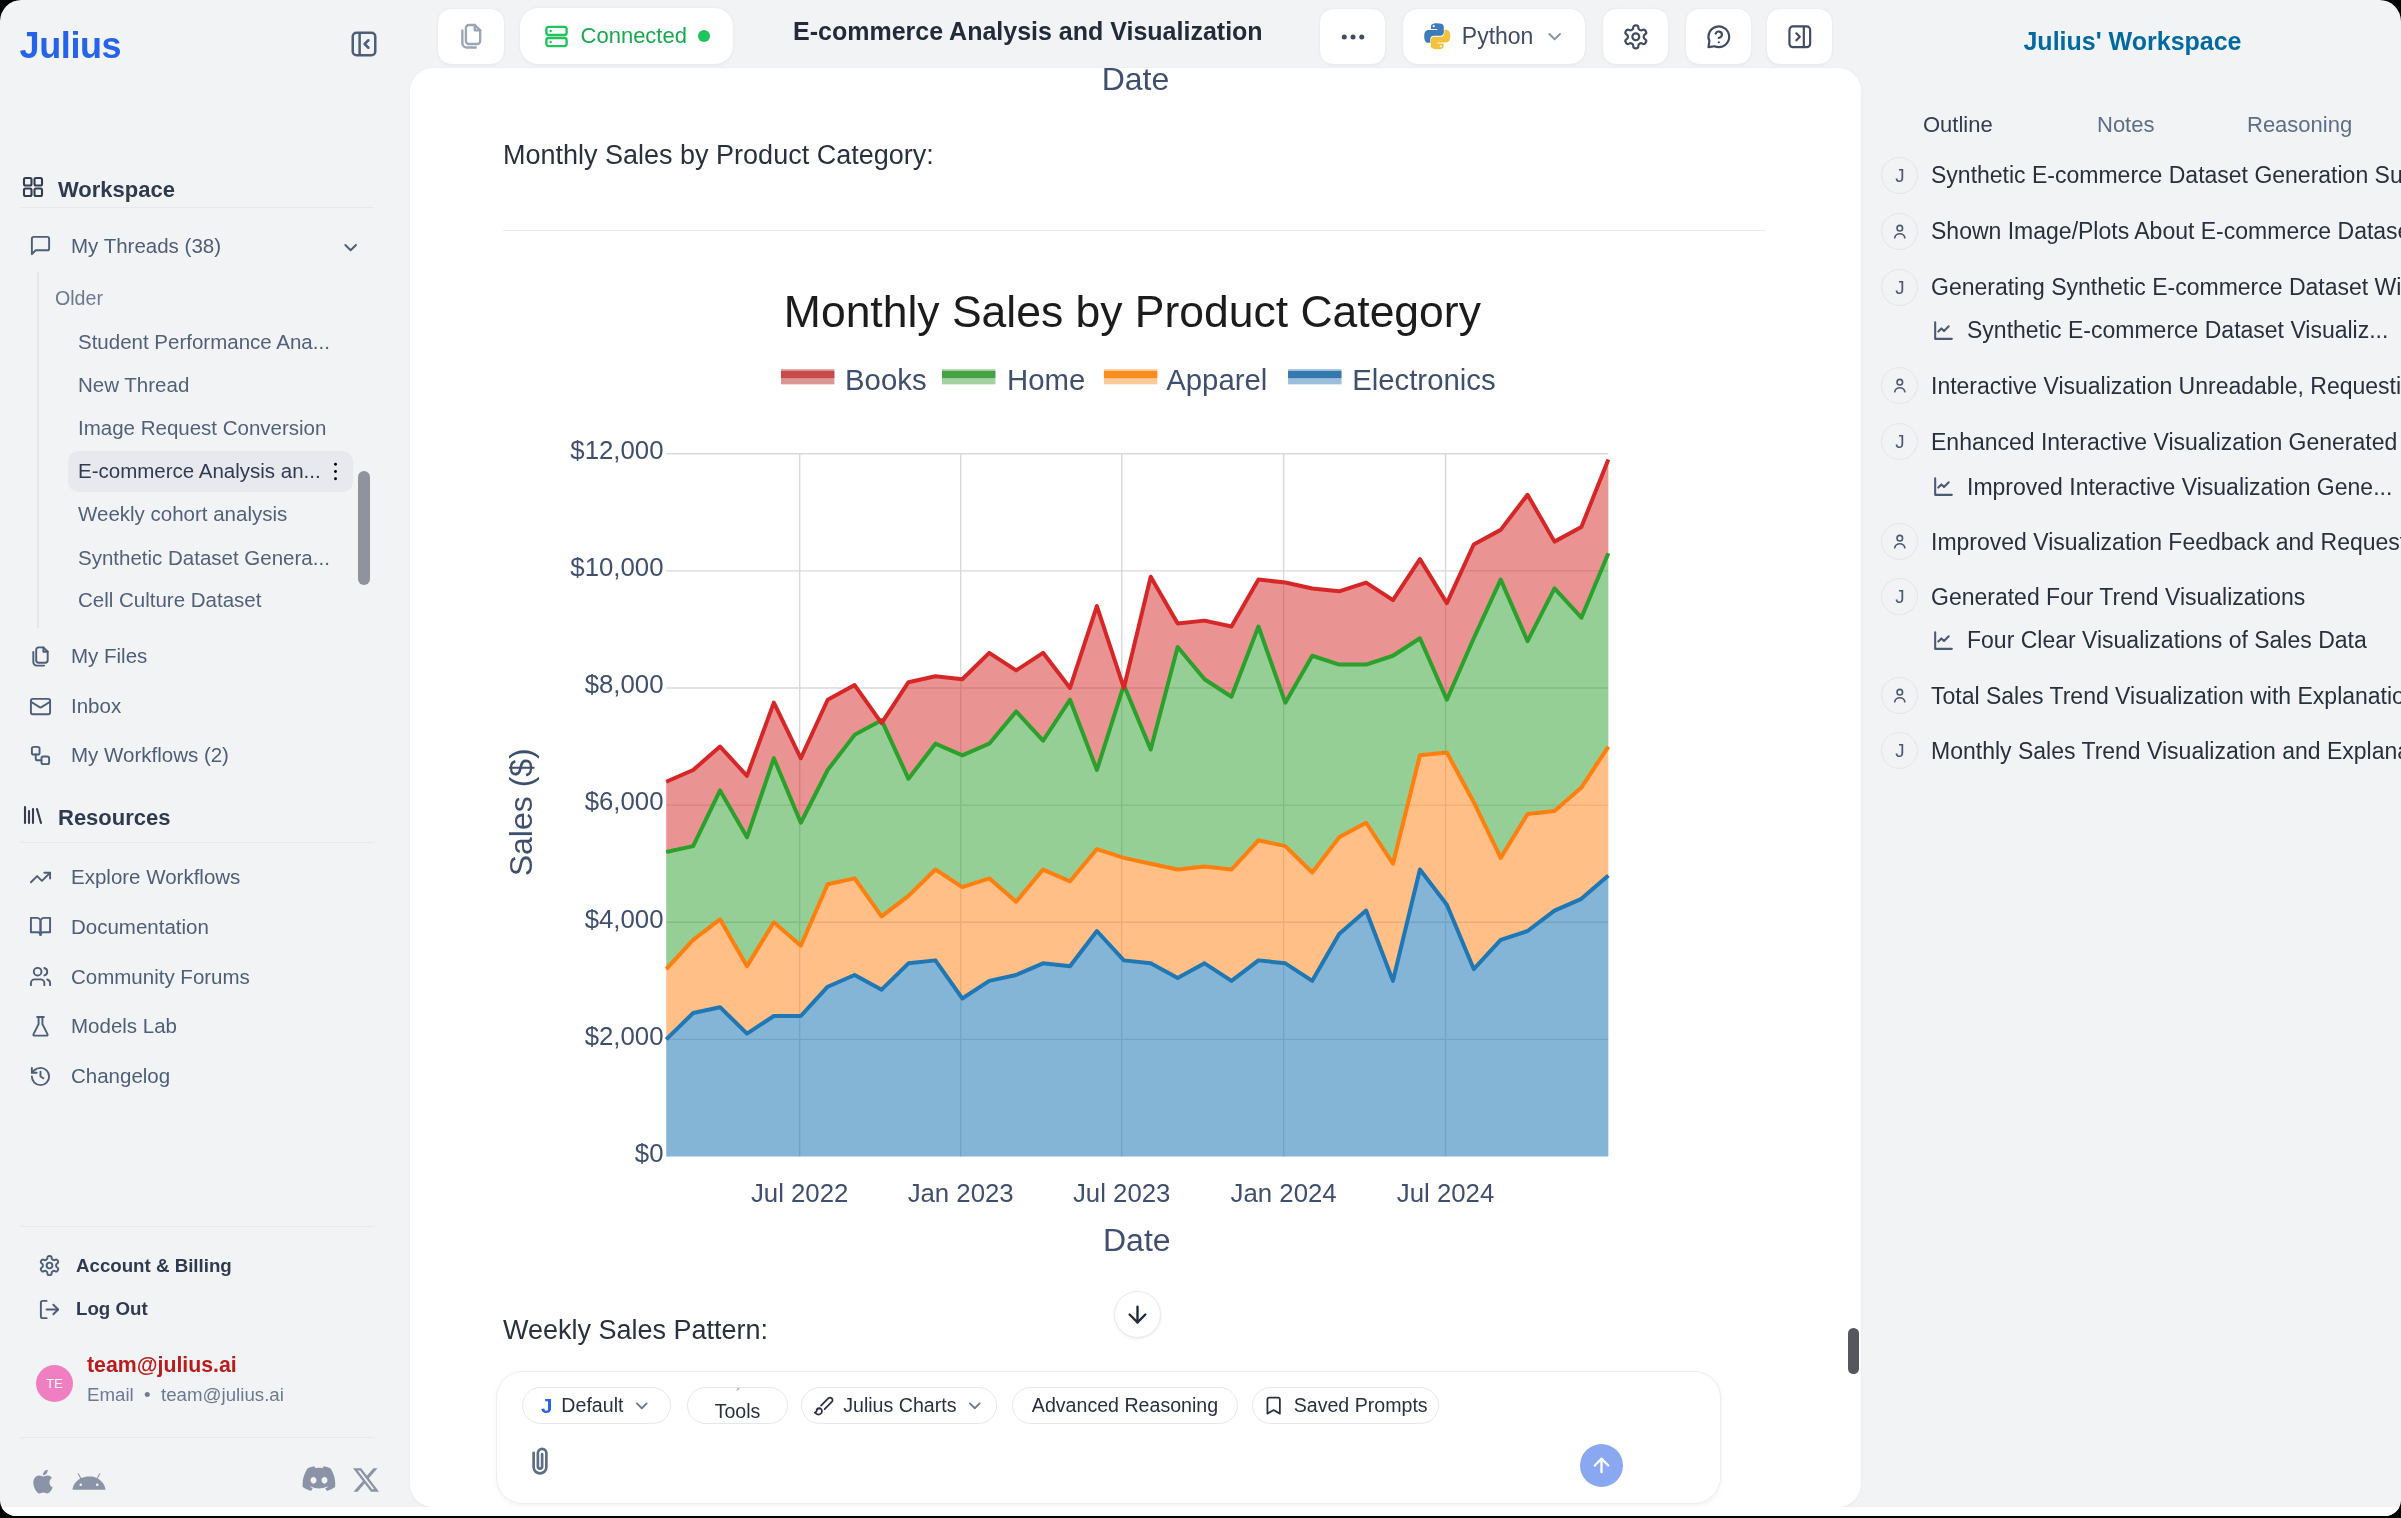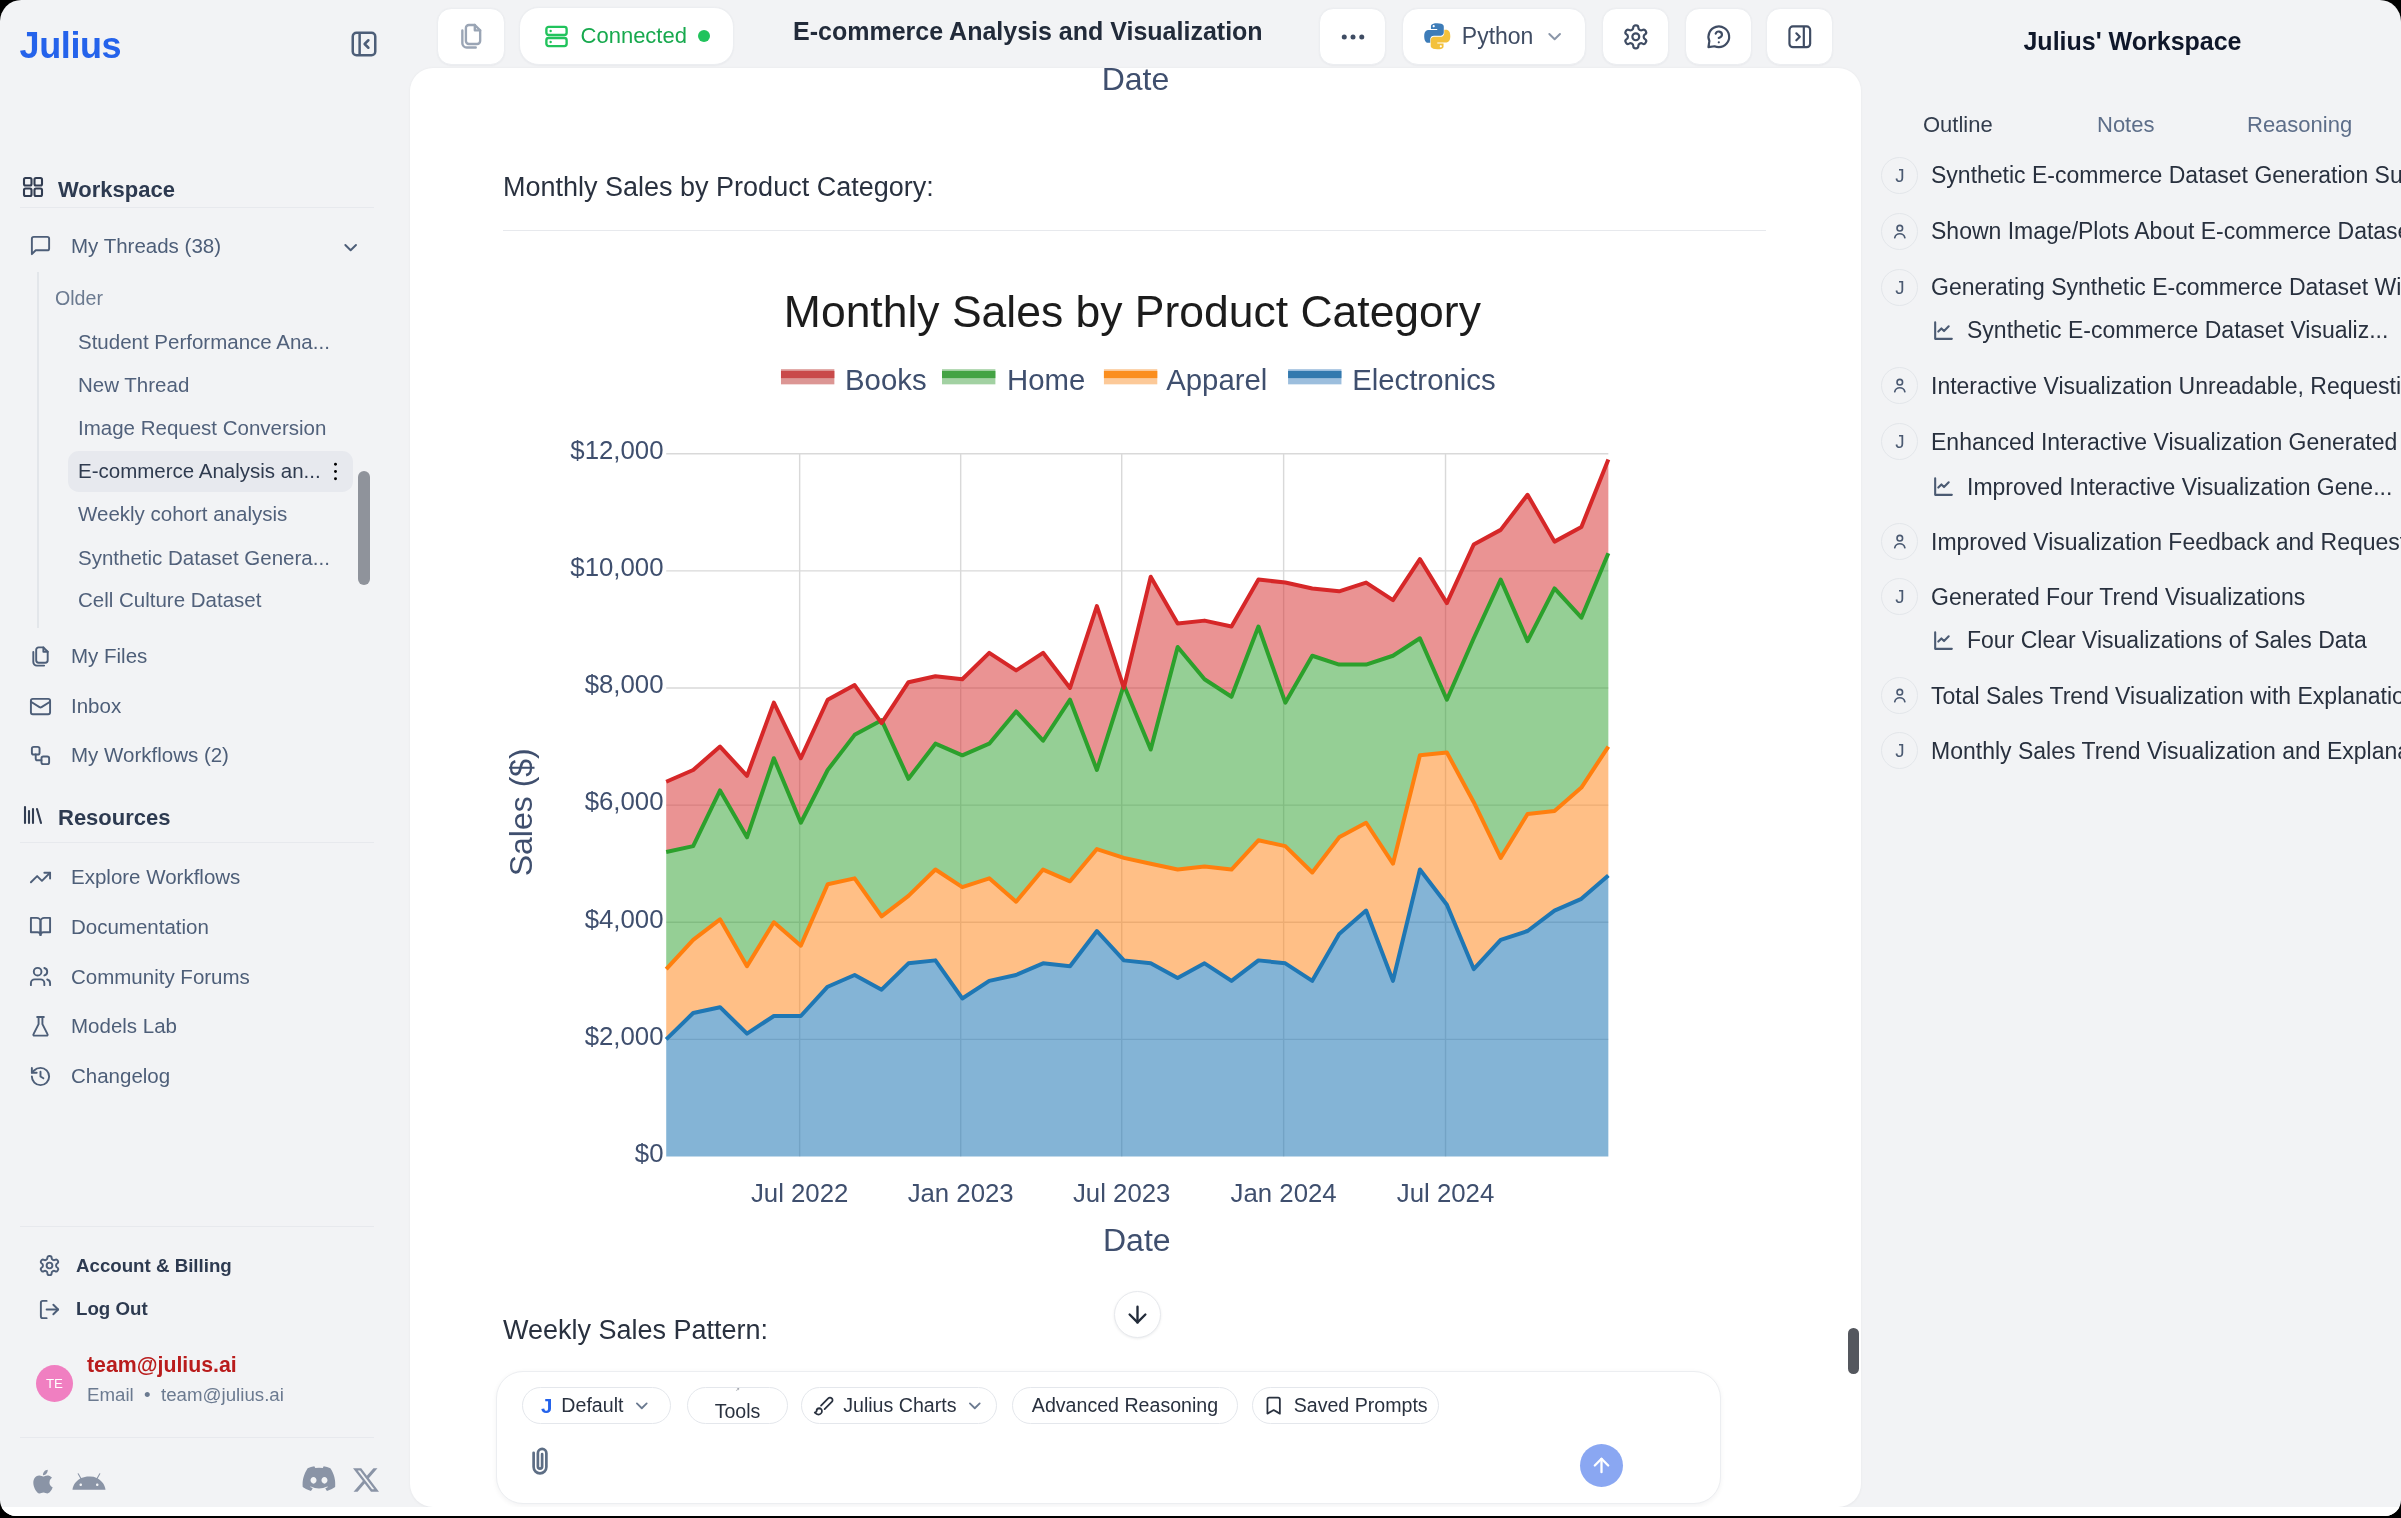--- a/index.html
+++ b/index.html
@@ -200,21 +200,21 @@
     </div>
 <div class="abs btn" style="left:1766px;top:8px;width:67px;height:57px;">
       <svg width="27.6" height="27.6" viewBox="0 0 24 24" fill="none" stroke="#3f4c63" stroke-width="1.9" stroke-linecap="round" stroke-linejoin="round" style="">
         <rect x="3" y="3" width="18" height="18" rx="3"></rect>
         <path d="M15.5 3.5v17"></path>
         <path d="m9 9 3 3-3 3"></path>
       </svg>
     </div>
 <div class="abs" style="left:410px;top:68px;width:1451px;height:1439px;background:#fff;border-radius:23px;box-shadow:0 0.9px 2.7px rgba(16,24,40,.05);overflow:hidden;">
 <div class="abs" style="left:0;top:-7.1px;width:1451px;text-align:center;font-size:32px;font-weight:400;color:#3f4f6e;">Date</div>
-<div class="abs" style="left:93px;top:72px;font-size:27px;color:#29313f;margin-top:32px;">Monthly Sales by Product Category:</div>
+<div class="abs" style="left:93px;top:72px;font-size:27px;color:#29313f;">Monthly Sales by Product Category:</div>
 <div class="abs" style="left:93px;top:162px;width:1263px;height:1.3px;background:#e7e9ed;"></div>
 </div>
 <svg class="abs" style="left:410px;top:249px;" width="1451" height="1050" viewBox="461 280 1631 1180">
 <g font-family="Liberation Sans, sans-serif">
 <text x="1273" y="368" font-size="50" fill="#1c1c1c" text-anchor="middle">Monthly Sales by Product Category</text>
 <g>
 <rect x="878" y="415" width="60" height="17" fill="#dc9694"></rect>
           <rect x="878" y="417" width="60" height="8" fill="#c94a4a"></rect>
 <rect x="1059" y="415" width="60" height="17" fill="#a2d1a2"></rect>
           <rect x="1059" y="417" width="60" height="8" fill="#44a344"></rect>
@@ -310,21 +310,21 @@
         <path d="M7.5 5.5v10a4.5 4.5 0 0 0 9 0V5.8a3 3 0 0 0-6 0v9.4a1.5 1.5 0 0 0 3 0V6.5"></path>
       </svg></div>
 <div class="abs" style="left:1580px;top:1444px;width:43px;height:43px;border-radius:50%;background:#8aa7f2;display:flex;align-items:center;justify-content:center;">
       <svg width="23" height="23" viewBox="0 0 24 24" fill="none" stroke="#fff" stroke-width="2.4" stroke-linecap="round" stroke-linejoin="round" style="">
         <path d="M12 19V5"></path>
         <path d="m5 12 7-7 7 7"></path>
       </svg>
     </div>
 <div class="abs" style="left:1848px;top:1328px;width:10.7px;height:46px;background:#54575e;border-radius:5.3px;"></div>
 <div class="abs" style="left:1877px;top:0;width:525px;height:1518px;overflow:hidden;">
-<div class="abs" style="left:0;top:27px;width:511px;text-align:center;font-size:25px;font-weight:700;color:#0f172a;">Julius' Workspace</div>
+<div class="abs" style="left:0;top:27px;width:511px;text-align:center;font-size:25px;font-weight:700;color:#0369a1;">Julius' Workspace</div>
 <div class="abs" style="left:46px;top:112px;font-size:22px;color:#333d4d;font-weight:500;">Outline</div>
 <div class="abs" style="left:220px;top:112px;font-size:22px;color:#5d6e89;">Notes</div>
 <div class="abs" style="left:370px;top:112px;font-size:22px;color:#5d6e89;">Reasoning</div>
 <div class="abs" style="left:4.4px;top:157px;width:37px;height:37px;border-radius:50%;border:1.8px solid #e3e6ea;display:flex;align-items:center;justify-content:center;">
         <span style="font-size:18.7px;color:#4b5a72;">J</span>
       </div>
       <div class="abs" style="left:54px;top:175px;transform:translateY(-50%);font-size:23px;color:#28303e;white-space:nowrap;">Synthetic E-commerce Dataset Generation Summ</div>
 <div class="abs" style="left:4.4px;top:213px;width:37px;height:37px;border-radius:50%;border:1.8px solid #e3e6ea;display:flex;align-items:center;justify-content:center;">
         <svg width="19.6" height="19.6" viewBox="0 0 24 24" fill="none" stroke="#4b5a72" stroke-width="2.0" stroke-linecap="round" stroke-linejoin="round" style="">
           <circle cx="12" cy="7.6" r="3.4"></circle>

